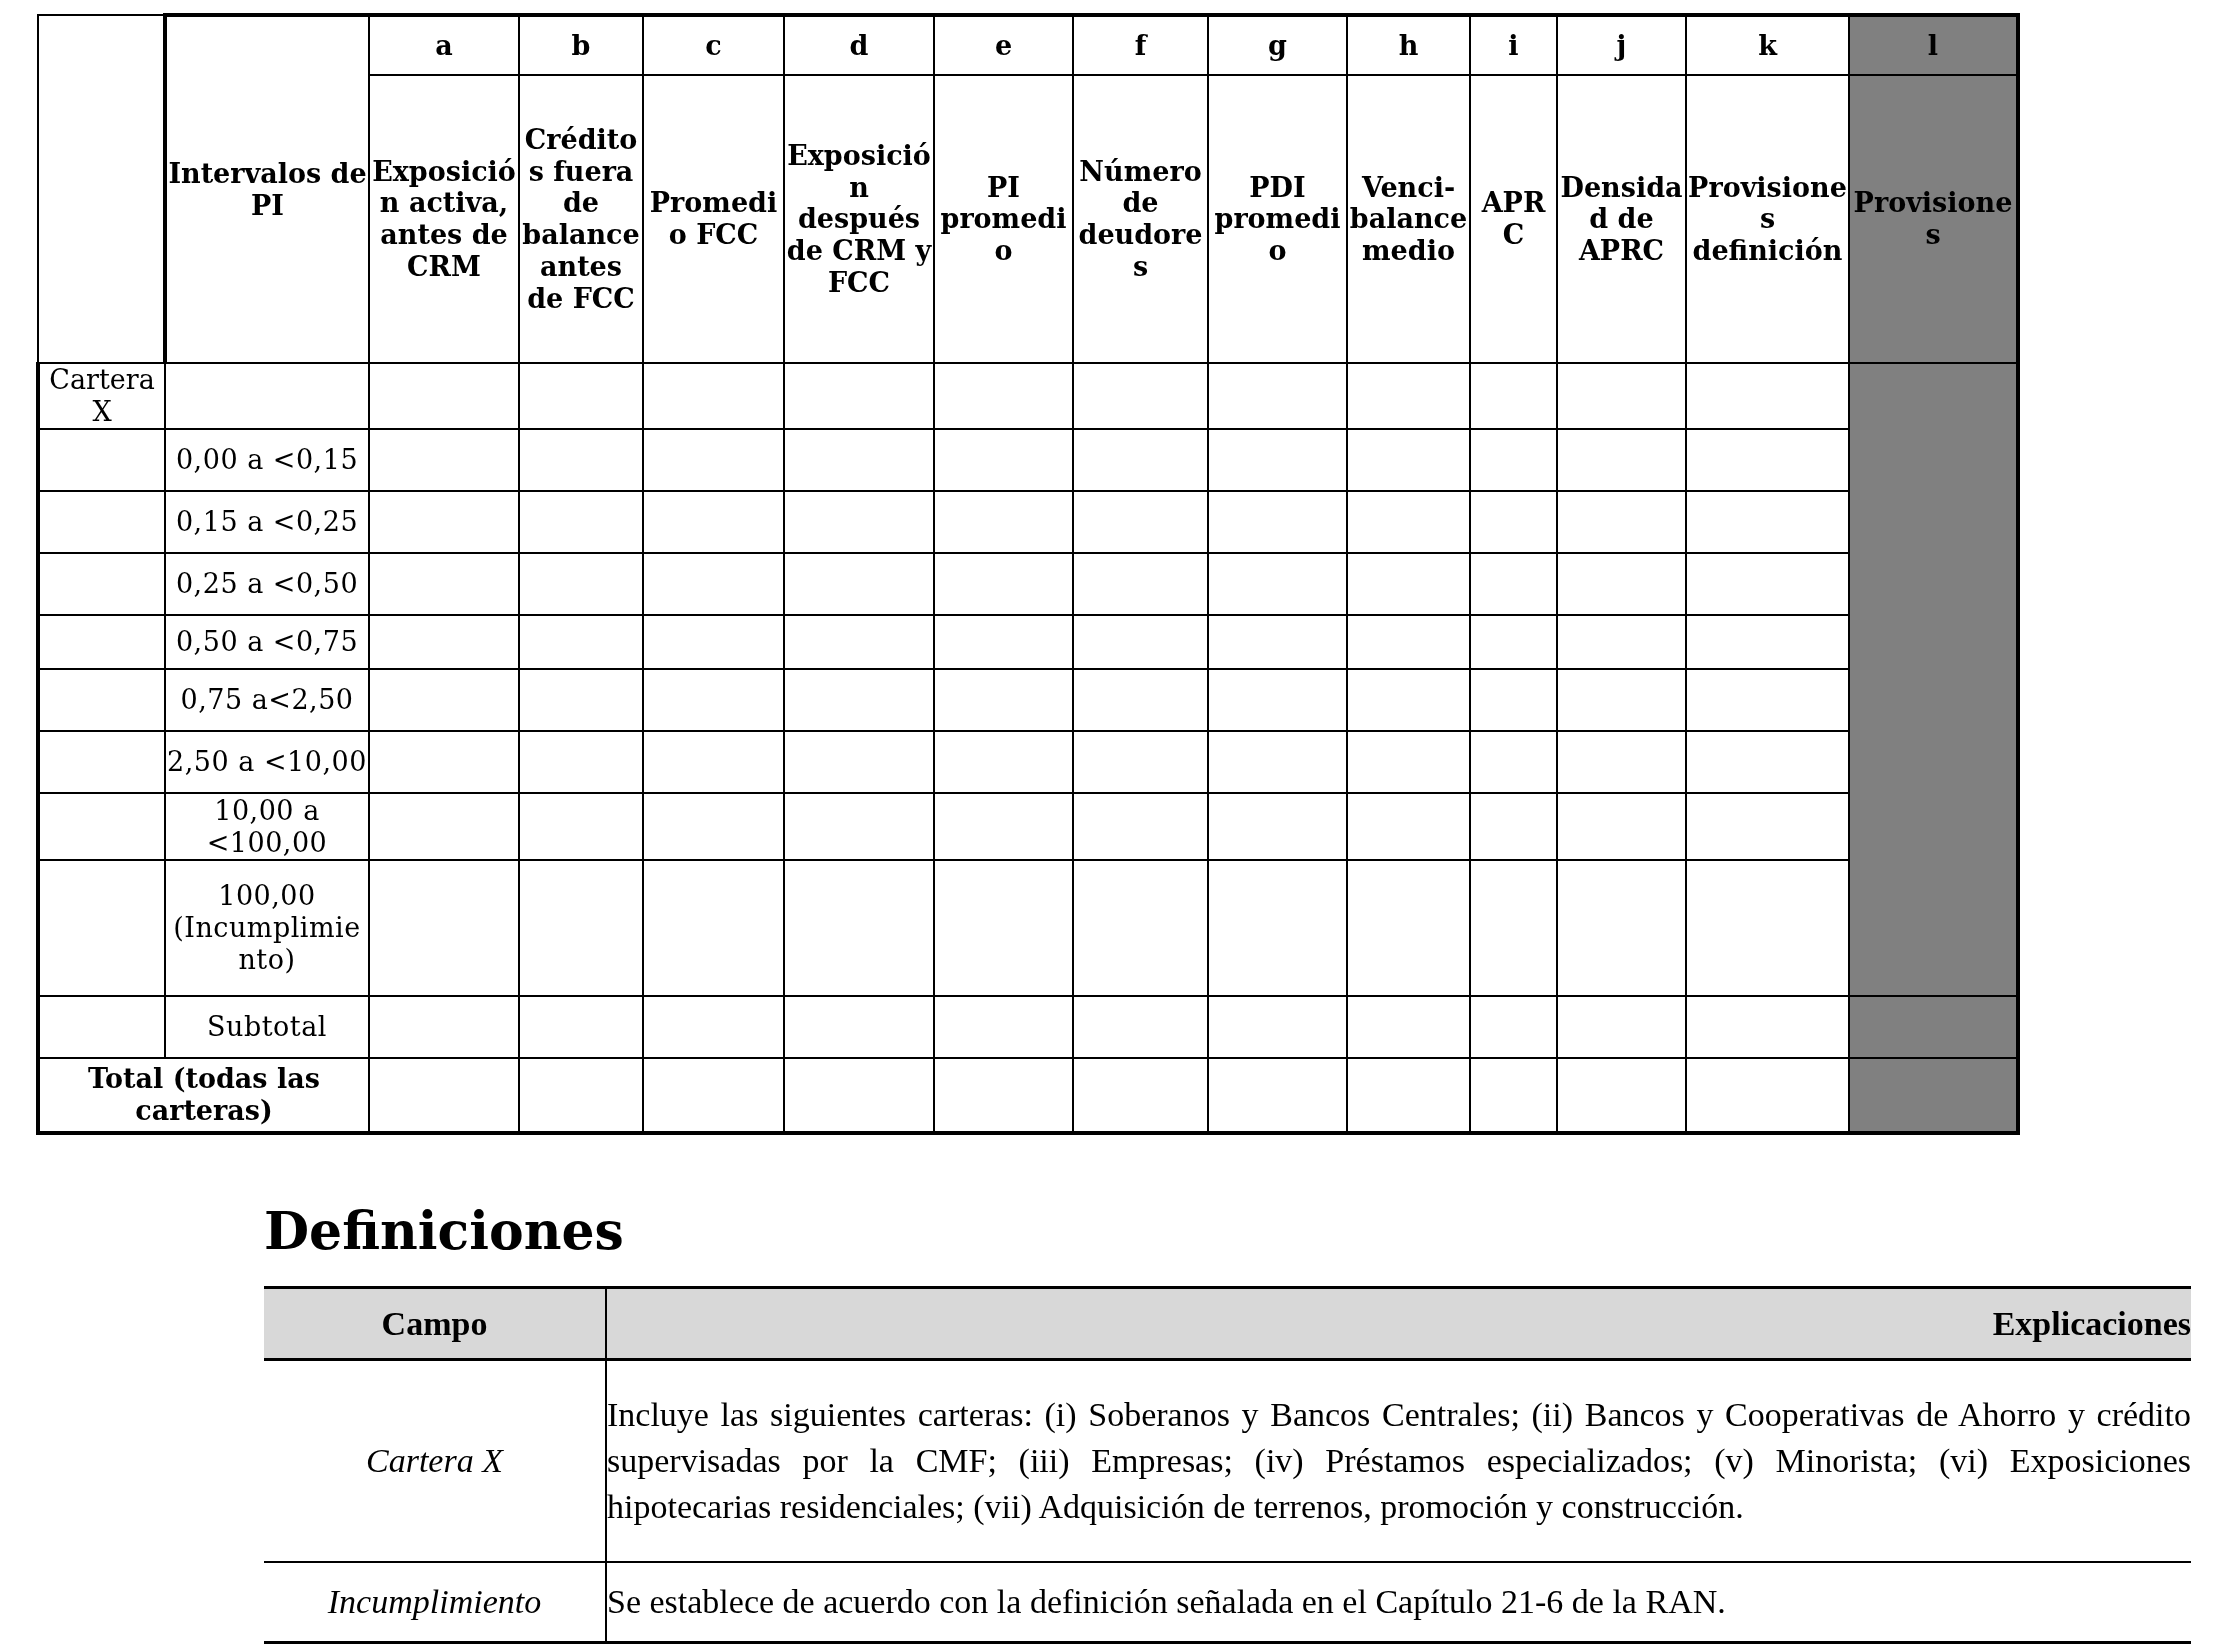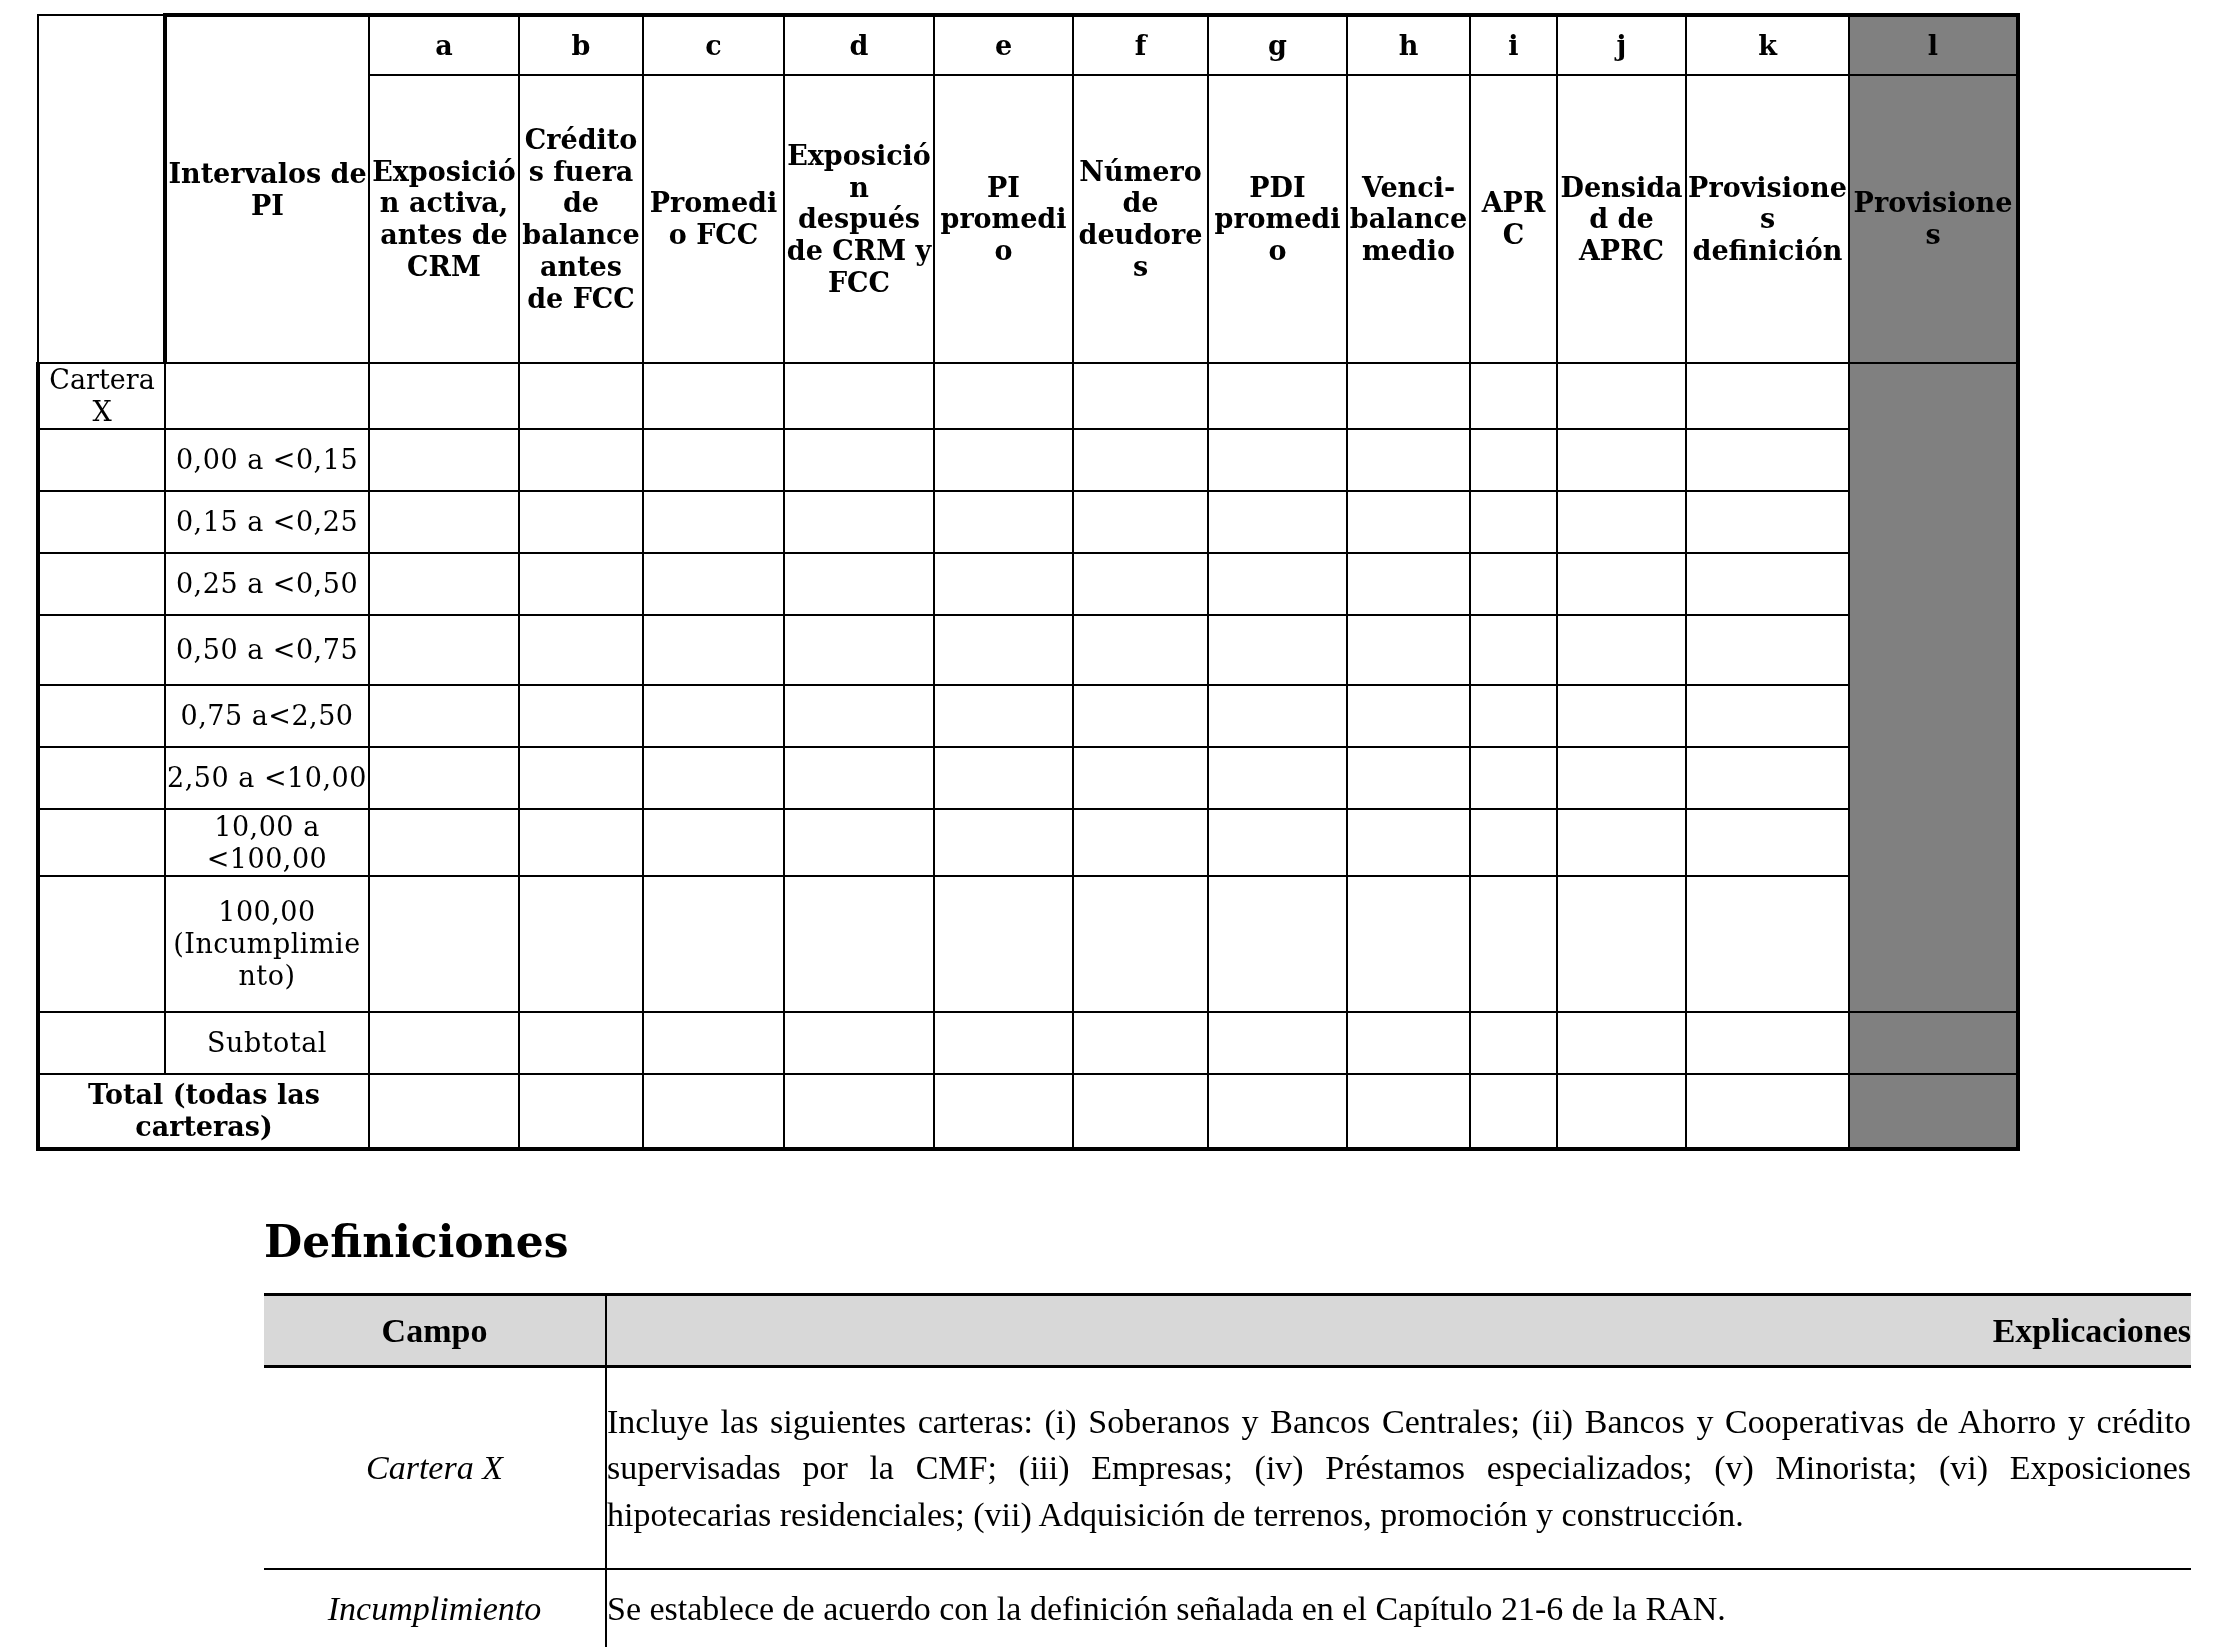--- a/index.html
+++ b/index.html
@@ -31,21 +31,21 @@
   
   td.narrow{font-size:27px;}
   td.interval{font-size:27px;letter-spacing:0.5px;padding:0 4.8px;}
   td.va-t{vertical-align:top;padding-top:5.7px;}
   td.va-b{vertical-align:bottom;padding-bottom:1.9px;border-radius:20px;}
   td.bold-cell{font-weight:normal;font-size:28.5px;letter-spacing:0.5px;margin-top:20px;}
   td.shade{background:#808080;}
   td.total-cell{font-weight:bold;font-size:28.5px;vertical-align:middle;padding:0 7.6px;}
   
   .defs-heading{
-    margin:67px 0 0 264px;font-weight:bold;font-size:44px;line-height:1.1;
+    margin:67px 0 0 264px;font-weight:bold;font-size:52px;line-height:1.1;
   }
   table.defs{
     border-collapse:collapse;table-layout:fixed;width:1927px;margin:27px 0 0 264px;font-family:Liberation Serif, serif;
   }
   table.defs th,table.defs td{
     padding:0;vertical-align:middle;font-size:34px;overflow:hidden;hyphens:none;
   }
   table.defs tr.head th{
     background:#d8d8d8;border-top:3.8px solid #000;border-bottom:3.8px solid #000;
     font-weight:bold;height:69px;
@@ -168,21 +168,21 @@
           <td></td>
           <td></td>
           <td></td>
           <td></td>
           <td></td>
           <td></td>
           <td></td>
           <td></td>
           <td></td>
     </tr>
-    <tr style="height:70px">
+    <tr style="height:54px">
       <td class="narrow bl"></td>
       <td class="interval va-b">0,50 a &lt;0,75</td>
       <td></td>
           <td></td>
           <td></td>
           <td></td>
           <td></td>
           <td></td>
           <td></td>
           <td></td>

